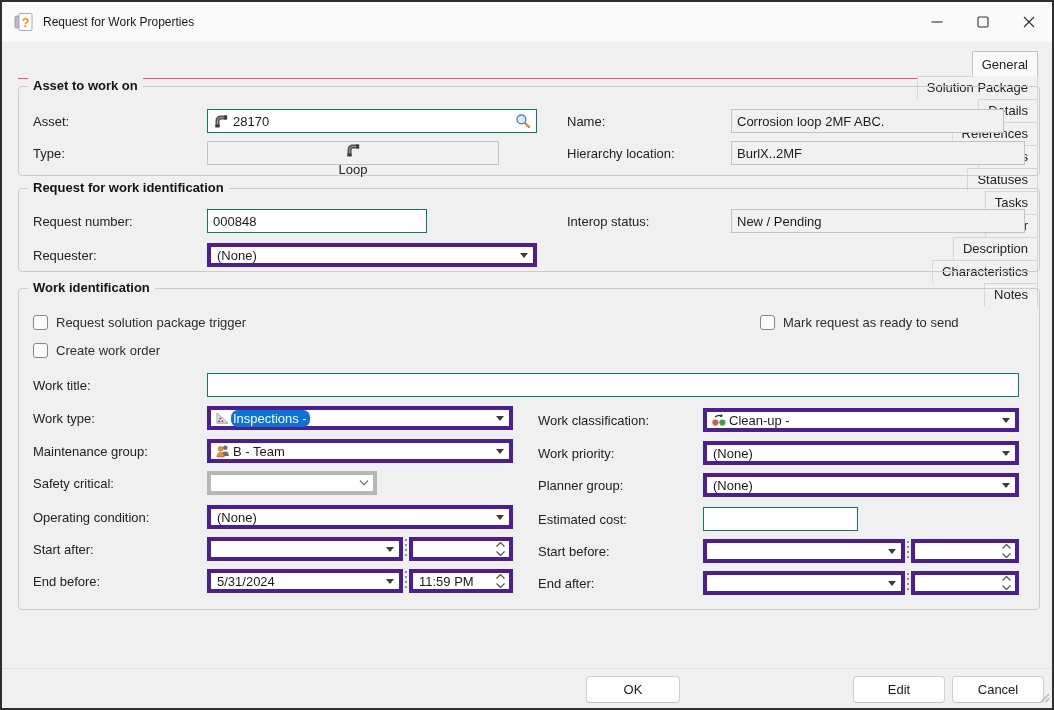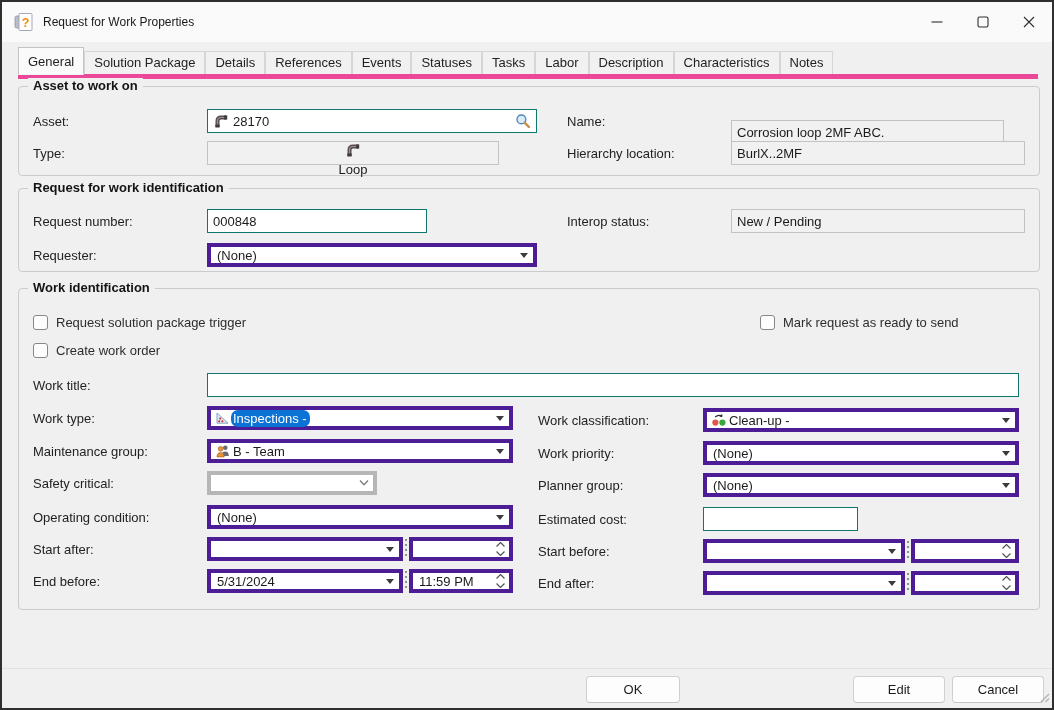--- a/index.html
+++ b/index.html
@@ -12,21 +12,21 @@
   }
   
   .titlebar { position:absolute; top:0; left:0; right:0; height:40px; background:#fafafa;
     display:flex; align-items:center; }
   .title-icon { margin-left:12px; width:20px; height:20px; display:flex; }
   .title-text { margin-left:9px; font-size:12px; color:#1a1a1a; }
   .caption-buttons { margin-left:auto; display:flex; height:100%; }
   .capbtn { width:46px; height:100%; display:flex; align-items:center; justify-content:center; cursor:default; }
   
   .tabstrip { position:absolute; top:49px; left:16px; right:14px; height:28px;
-    display:flex; align-items:flex-end; border-bottom:5px solid #ec4899; }
+    display:flex; align-items:flex-end; border-bottom:1px solid #ec4899;flex-direction:column; }
   .tab { height:23px; padding:3px 9px 4px 9px; background:#f1f1f1; border:1px solid #d6d6d6;
     border-bottom:none; display:flex; align-items:center; white-space:nowrap; color:#222; }
   .tab.active { height:28px; background:#fafafa; border-color:#c3c3c3; margin-bottom:-1px;
     border-bottom:1px solid #f4f4f4; z-index:2; padding-top:5px; }
   
   .groupbox { position:absolute; border:1px solid #c9cbce; border-radius:4px; }
   .gb-title { position:absolute; top:-9px; left:9px; background:#f0f0f0; padding:0 5px;
     font-weight:bold; color:#141414; }
   .lbl { position:absolute; height:24px; display:flex; align-items:center; color:#222; }
   
@@ -134,21 +134,21 @@
           <path d="M4.5 14 V8 Q4.5 4.5 8 4.5 H13" stroke="#574f4f" stroke-width="4" fill="none"></path>
           <path d="M4.5 13 V8 Q4.5 4.5 8 4.5 H12" stroke="#9a9090" stroke-width="1.2" fill="none"></path>
           <rect x="2.4" y="11.5" width="4.2" height="3" fill="#3f3939"></rect>
           <rect x="11.2" y="2.4" width="3" height="4.2" fill="#3f3939"></rect>
         </svg>
       </span>
       <span>Loop</span>
     </div>
 
     <span class="lbl" style="left:548px; top:22px;">Name:</span>
-    <div class="textbox readonly" style="left:712px; top:22px; width:273px;margin-top:11px;">
+    <div class="textbox readonly" style="left:712px; top:22px; width:273px;">
       <span>Corrosion loop 2MF ABC.</span>
     </div>
 
     <span class="lbl" style="left:548px; top:54px;">Hierarchy location:</span>
     <div class="textbox readonly" style="left:712px; top:54px; width:294px;">
       <span>BurlX..2MF</span>
     </div>
   </div>
 
   <div class="groupbox" style="left:16px; top:186px; width:1022px; height:84px;">

